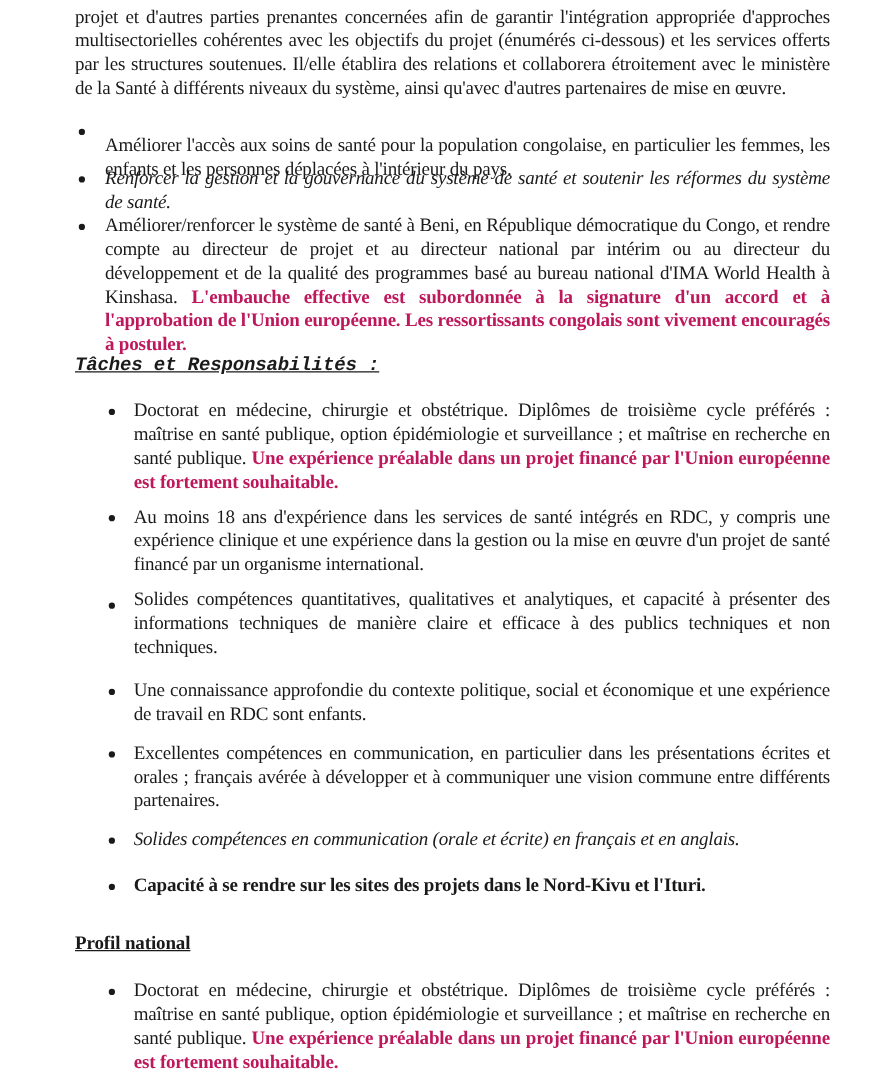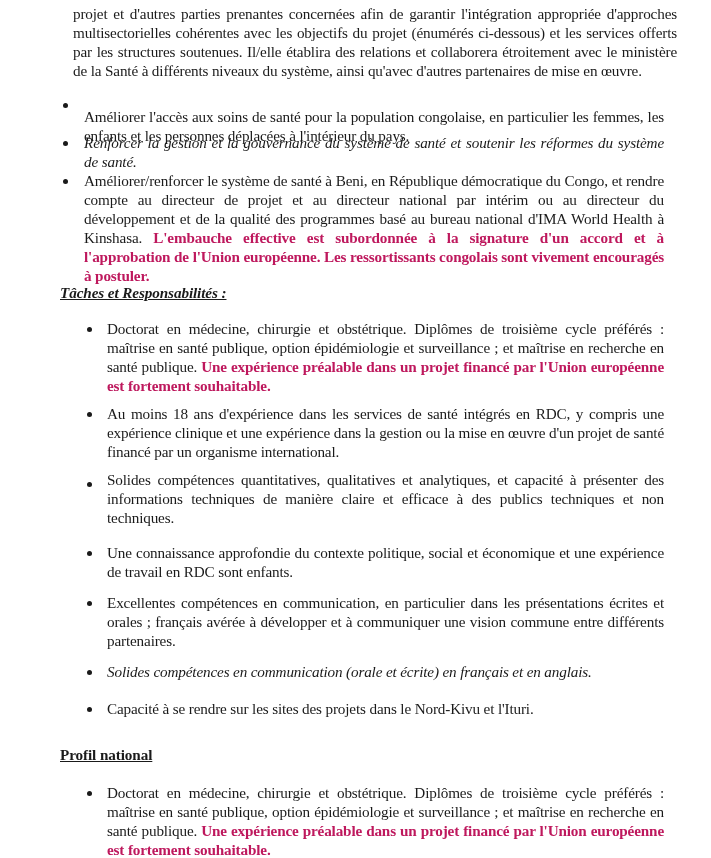--- a/index.html
+++ b/index.html
@@ -5,21 +5,20 @@
   html, body { margin: 0; padding: 0; background: #ffffff; }
   body {
     width: 711px; height: 858px; overflow: hidden; position: relative;
     font-family: "Liberation Serif", "DejaVu Serif", serif;
     color: #1a1a1a; font-size: 15.2px; line-height: 19px;
   }
   .page { position: absolute; left: 0; top: 0; width: 711px; }
   .para {
     position: absolute; left: 60px; width: 604px; text-align: justify;
     letter-spacing: -0.15px;
-    margin-left: 13px;
   }
   .bl { position: absolute; text-align: justify; letter-spacing: -0.15px; }
   .bl1 { left: 84px; width: 580px; }
   .bl2 { left: 107px; width: 557px; }
   .dot {
     position: absolute; width: 5px; height: 5px; border-radius: 50%;
     background: #1a1a1a;
   }
   .heading {
     position: absolute; left: 60px; font-weight: bold; text-decoration: underline;
@@ -45,21 +44,21 @@
     <div class="bl bl1" style="top:133px;font-style:italic;">
       <span>Renforcer la gestion et la gouvernance du système de santé et soutenir les réformes du système de santé.</span><b></b>
     </div>
 
     <span class="dot" style="left:63px; top:179px;"></span>
     <div class="bl bl1" style="top:171px;">
       <span>Améliorer/renforcer le système de santé à Beni, en République démocratique du Congo, et rendre compte au directeur de projet et au directeur national par intérim ou au directeur du développement et de la qualité des programmes basé au bureau national d'IMA World Health à Kinshasa. </span><b>L'embauche effective est subordonnée à la signature d'un accord et à l'approbation de l'Union européenne. Les ressortissants congolais sont vivement encouragés à postuler.</b>
     </div>
   </div>
 
-  <div class="heading italic" style="top:283px;">Tâches et Responsabilités :</div>
+  <div class="heading italic" style="top:283px;font-family:Liberation Mono, monospace;">Tâches et Responsabilités :</div>
 
   <div>
     <span class="dot" style="left:87px; top:327px;"></span>
     <div class="bl bl2" style="top:319px;">
       <span>Doctorat en médecine, chirurgie et obstétrique. Diplômes de troisième cycle préférés : maîtrise en santé publique, option épidémiologie et surveillance ; et maîtrise en recherche en santé publique. </span><b>Une expérience préalable dans un projet financé par l'Union européenne est fortement souhaitable.</b>
     </div>
 
     <span class="dot" style="left:87px; top:412px;"></span>
     <div class="bl bl2" style="top:404px;">
       <span>Au moins 18 ans d'expérience dans les services de santé intégrés en RDC, y compris une expérience clinique et une expérience dans la gestion ou la mise en œuvre d'un projet de santé financé par un organisme international.</span><b></b>
@@ -79,21 +78,21 @@
     <div class="bl bl2" style="top:593px;">
       <span>Excellentes compétences en communication, en particulier dans les présentations écrites et orales ; français avérée à développer et à communiquer une vision commune entre différents partenaires.</span><b></b>
     </div>
 
     <span class="dot" style="left:87px; top:670px;"></span>
     <div class="bl bl2" style="top:662px;font-style:italic;">
       <span>Solides compétences en communication (orale et écrite) en français et en anglais.</span><b></b>
     </div>
 
     <span class="dot" style="left:87px; top:707px;"></span>
-    <div class="bl bl2" style="top:699px;">
+    <div class="bl bl2" style="top:699px;font-weight:bold;">
       <span>Capacité à se rendre sur les sites des projets dans le Nord-Kivu et l'Ituri.</span><b></b>
     </div>
   </div>
 
   <div class="heading" style="top:745px;">Profil national</div>
 
   <div>
     <span class="dot" style="left:87px; top:791px;"></span>
     <div class="bl bl2" style="top:783px;">
       <span>Doctorat en médecine, chirurgie et obstétrique. Diplômes de troisième cycle préférés : maîtrise en santé publique, option épidémiologie et surveillance ; et maîtrise en recherche en santé publique. </span><b>Une expérience préalable dans un projet financé par l'Union européenne est fortement souhaitable.</b>

